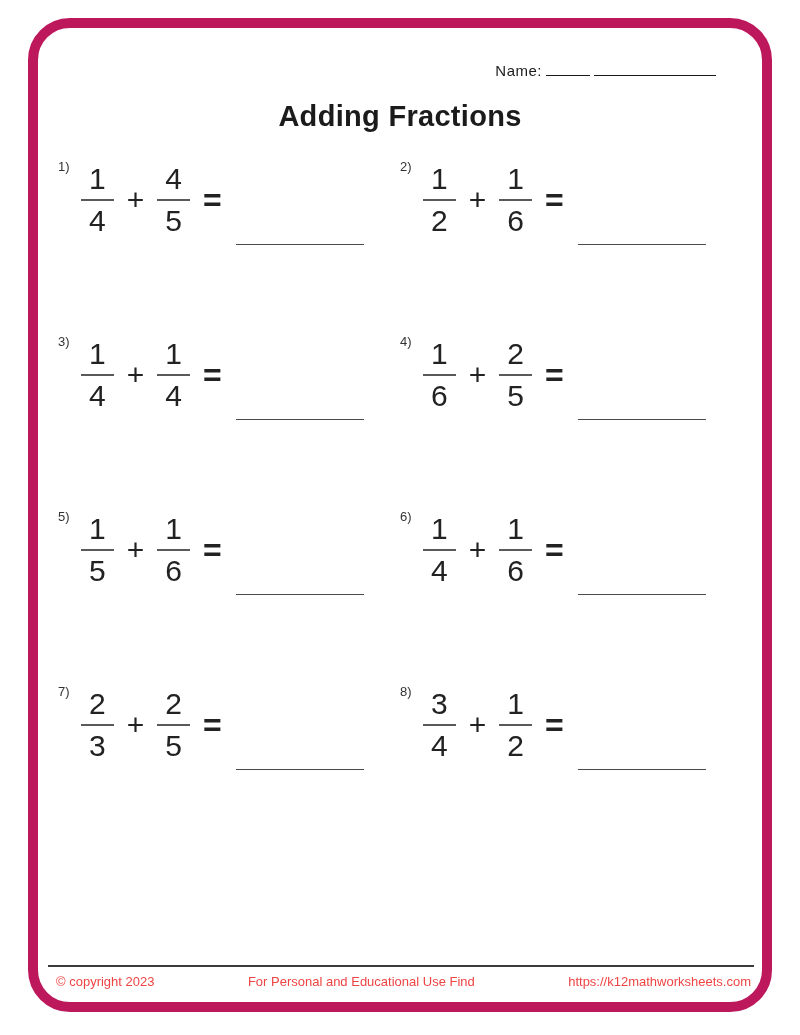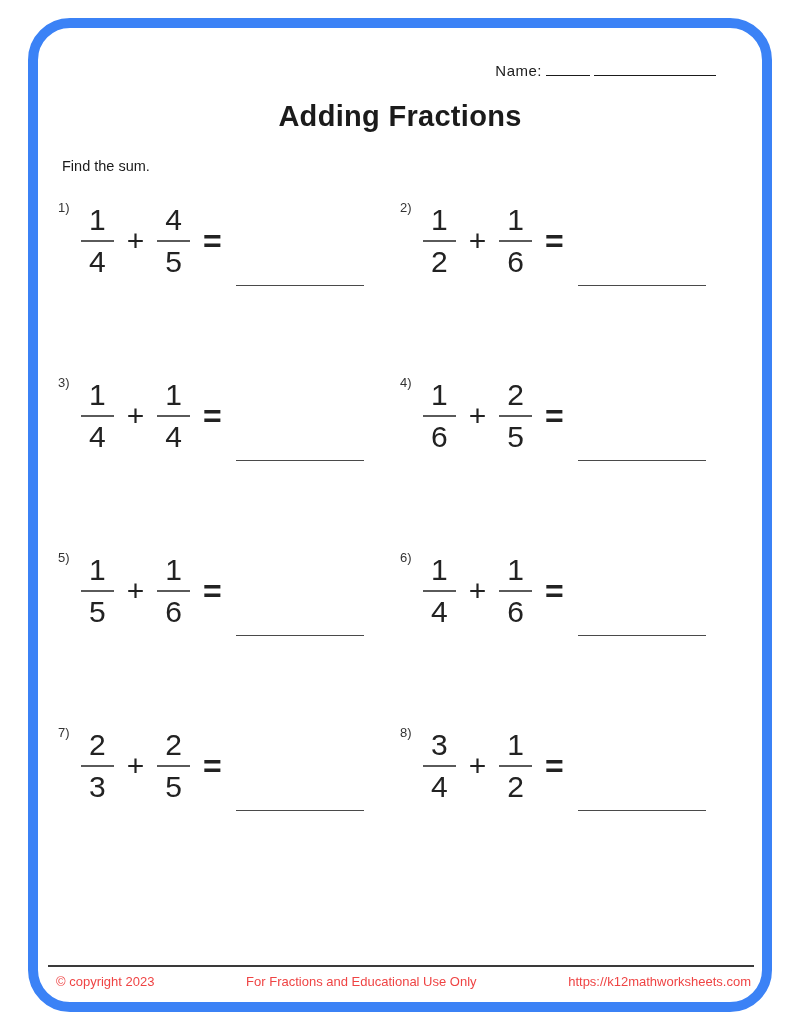--- a/index.html
+++ b/index.html
@@ -6,21 +6,21 @@
   html, body {
     width: 800px;
     background: #ffffff;
     font-family: "Liberation Sans", "DejaVu Sans", sans-serif;
     color: #1b1b1b;
   }
   .sheet {
     position: relative;
     margin: 18px 28px 23px 28px;
     height: 994px;
-    border: 10px solid #3b82f6;
+    border: 10px solid #be185d;
     border-radius: 42px;
     background: #ffffff;
   }
   
   .name-row {
     text-align: right;
     padding: 34px 46px 0 0;
     font-size: 15px;
     white-space: nowrap;
   }
@@ -114,21 +114,20 @@
 <body>
 
 <div class="sheet">
 
   <div class="name-row">
     <span class="lbl">Name:</span><span class="name-blank-short"></span><span class="name-blank-long"></span>
   </div>
 
   <h1 class="title">Adding Fractions</h1>
 
-  <div class="instruction">Find the sum.</div>
 
   <div class="problems">
 
     <div class="problem">
       <span class="pnum">1)</span>
       <div class="expr">
         <div class="frac">
           <span class="fn">1</span>
           <span class="fd">4</span>
         </div>
@@ -260,18 +259,18 @@
         <div class="ansline"></div>
       </div>
     </div>
 
   </div>
 
   <div class="footer">
     <hr class="footer-divider">
     <div class="footer-row">
       <span>© copyright 2023</span>
-      <span>For Fractions and Educational Use Only</span>
+      <span>For Personal and Educational Use Find</span>
       <span>https://k12mathworksheets.com</span>
     </div>
   </div>
 
 </div>
 
 </body></html>

